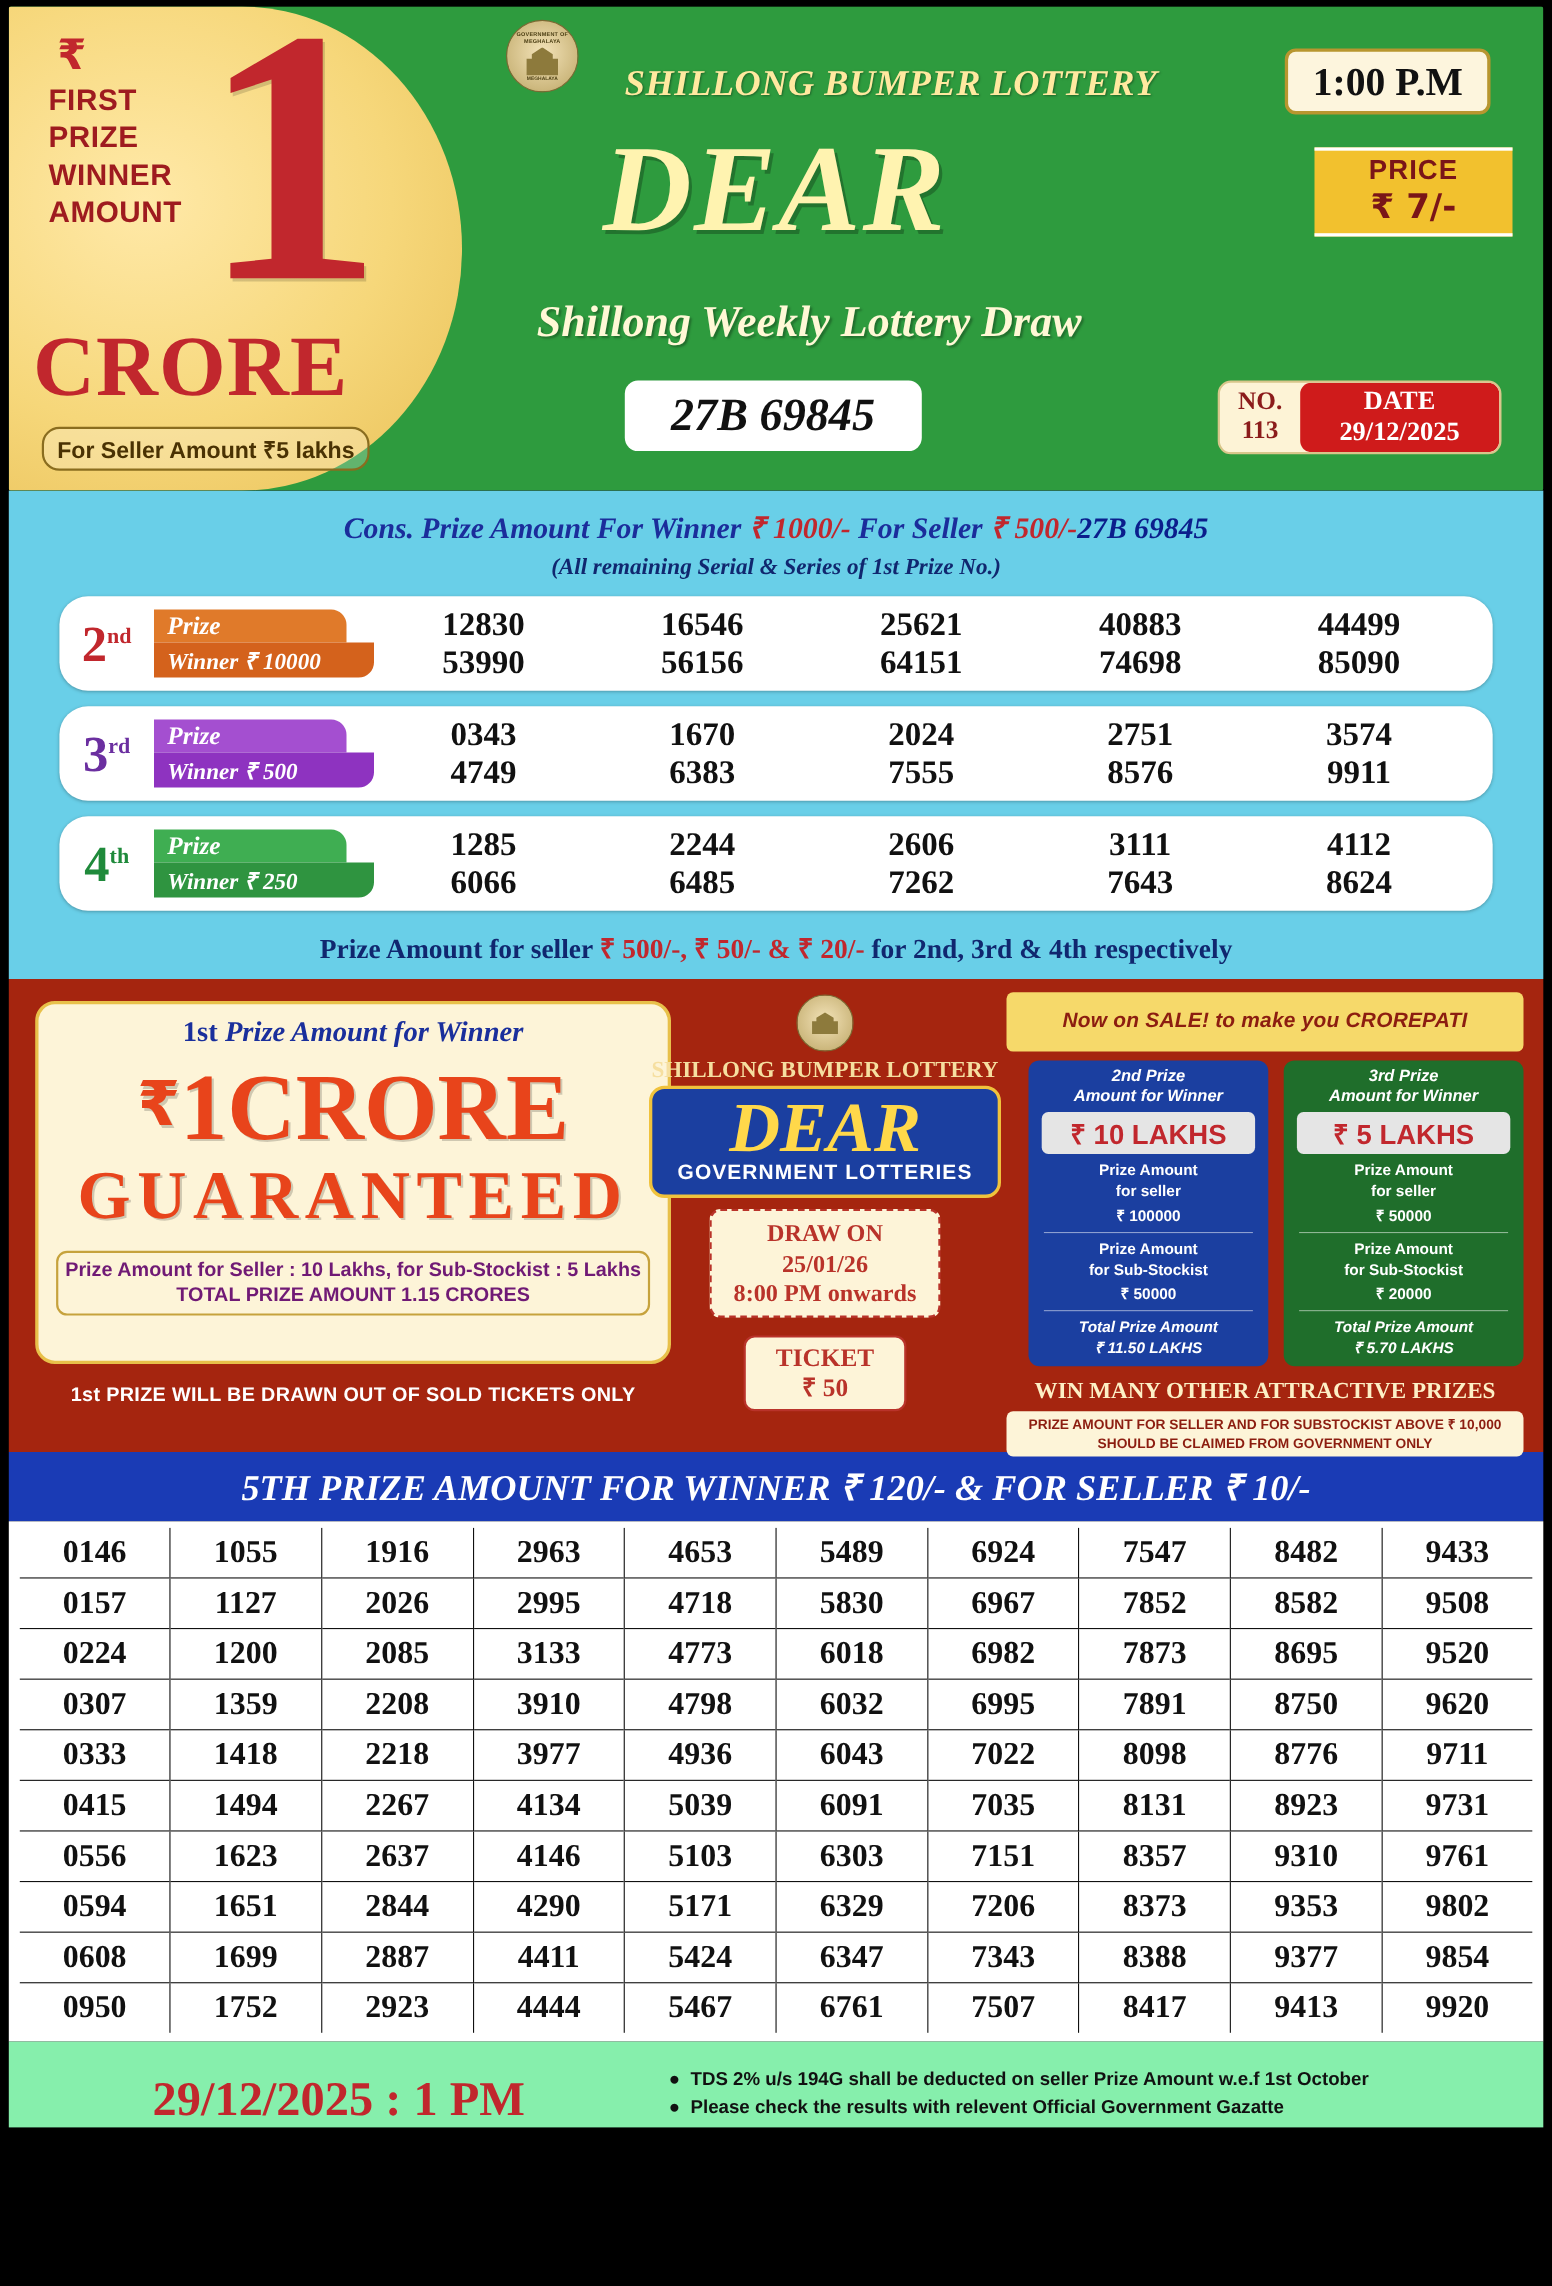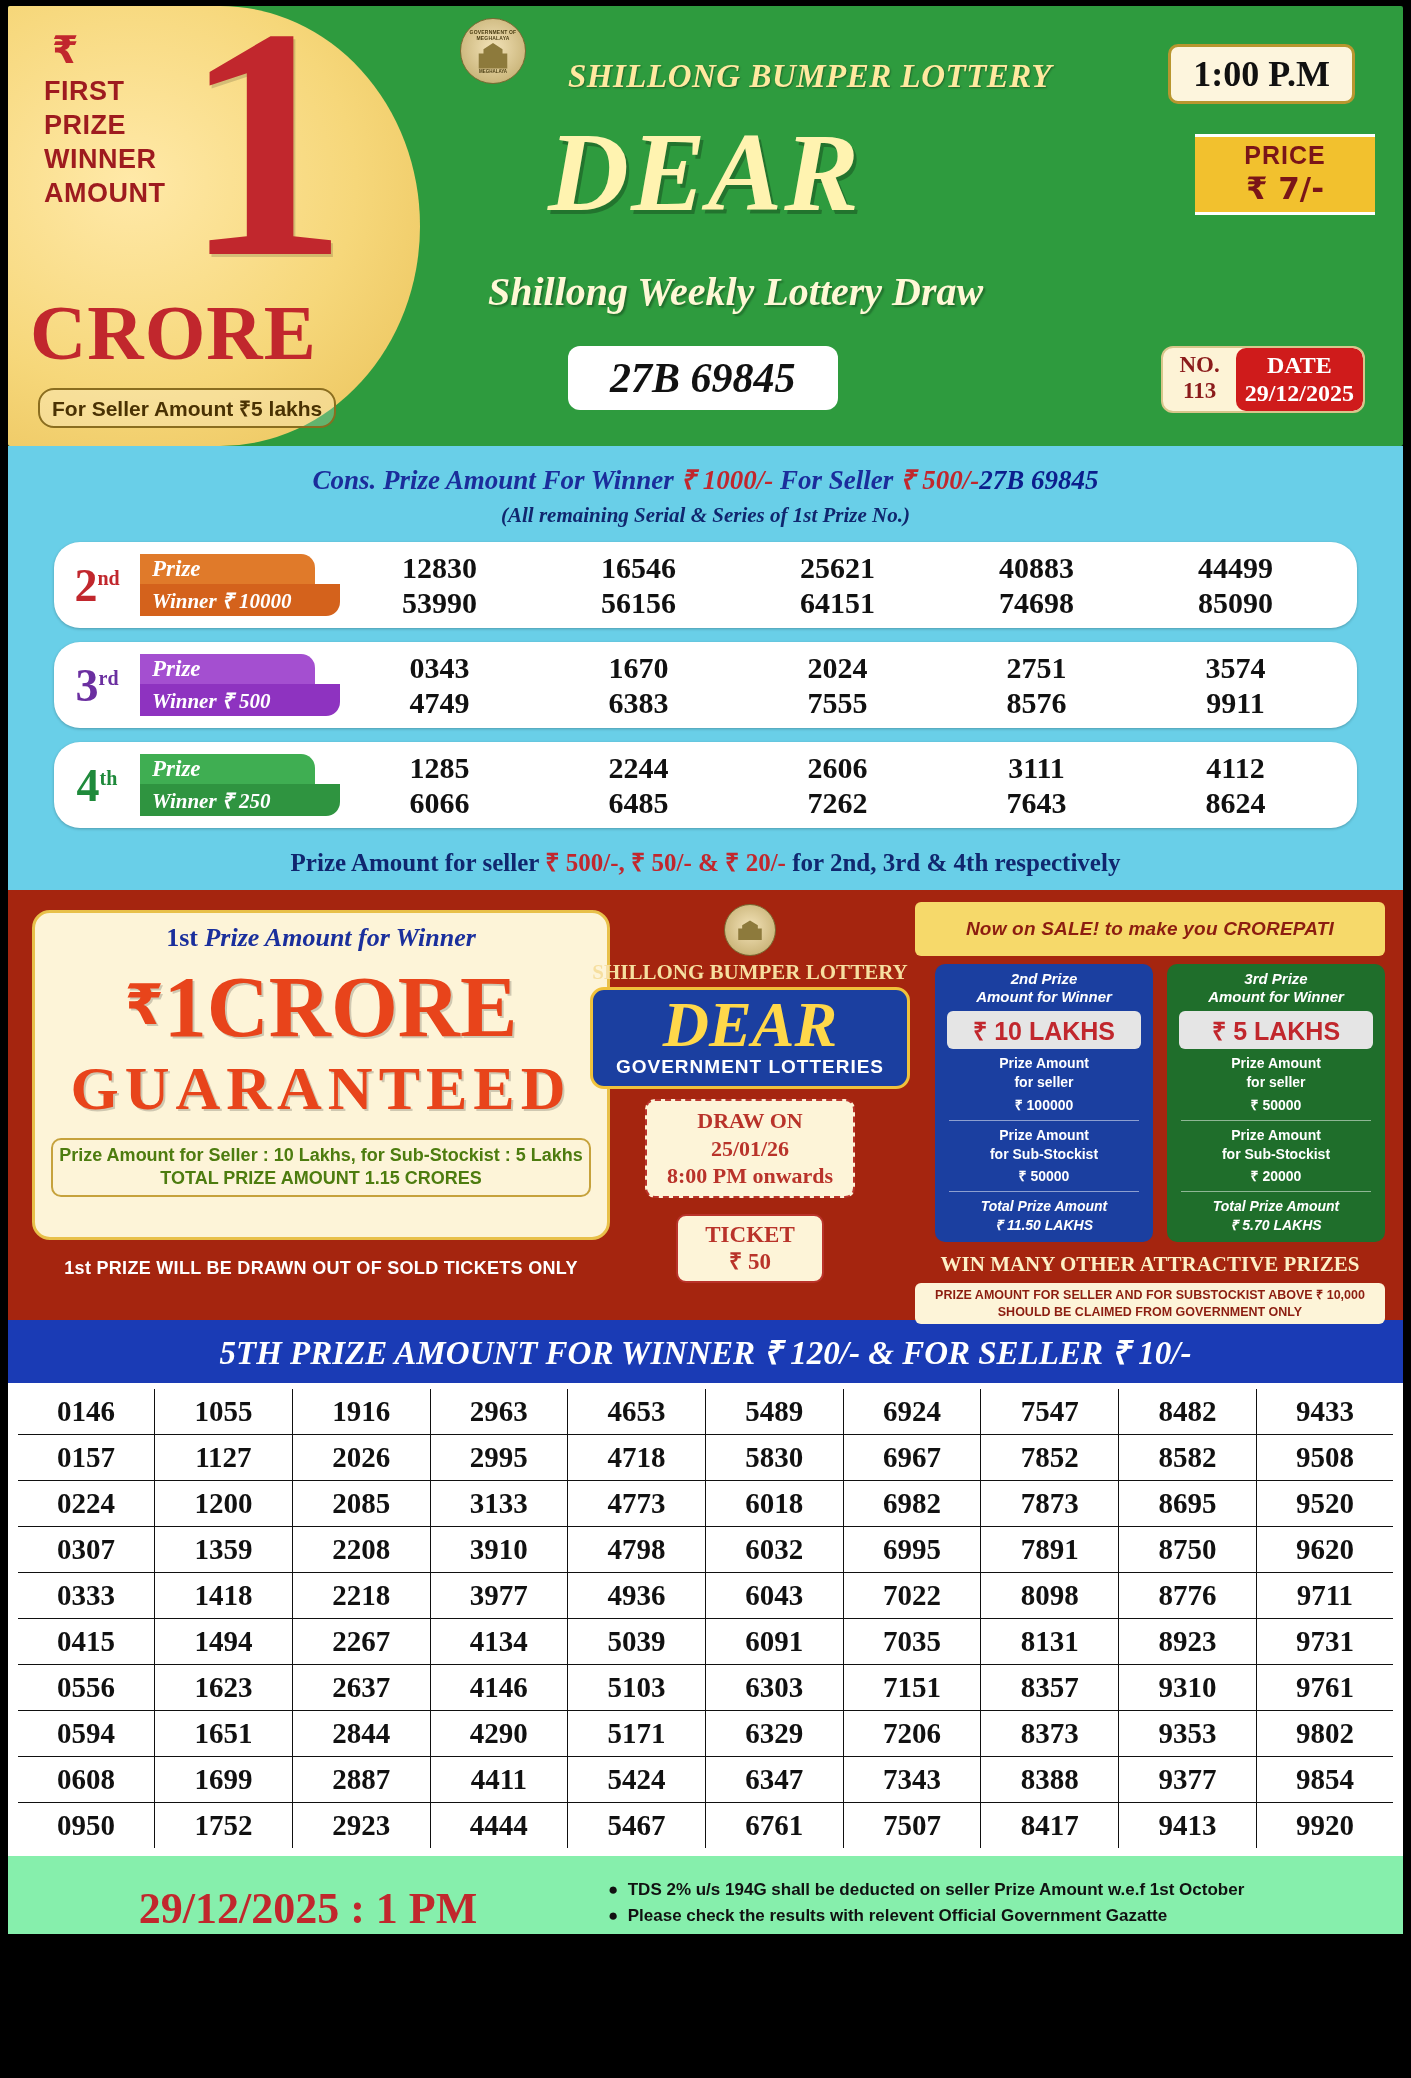--- a/index.html
+++ b/index.html
@@ -130,21 +130,21 @@
     background: #fdf3d6; border-radius: 12px;
     overflow: hidden;
     border: 2px solid #d8c68b;
   }
   .nodate .nobox {
     padding: 4px 16px; text-align: center;
     color: #8b1b1b; font-weight: bold; font-size: 23px; line-height: 1.15;
     font-family: "Liberation Serif", serif;
   }
   .nodate .datebox {
-    background: #cf1b1b; color: #fff; padding: 4px 9px;
+    background: #cf1b1b; color: #fff; padding: 4px 36px;
     text-align: center; font-weight: bold; font-size: 24px; line-height: 1.15;
     border-radius: 10px;
     font-family: "Liberation Serif", serif;
   }
 
   
   .band {
     background: #69cfe8;
     padding: 14px 0 12px 0;
   }
@@ -236,21 +236,21 @@
   }
   .pl-crore .rs { font-size: 56px; font-family:"DejaVu Sans", sans-serif; vertical-align: 12px;}
   .pl-guar {
     font-size: 62px; font-weight: bold; color: #e8441b; letter-spacing: 6px;
     font-family: "Liberation Serif", serif;
     text-shadow: 2px 2px 0 rgba(0,0,0,.18);
   }
   .pl-note {
     margin: 14px 16px 0 16px; border: 2px solid #c6a23c; border-radius: 10px;
     padding: 4px 6px;
-    font-size: 18px; font-weight: bold; color: #4d7c0f; line-height: 1.3;
+    font-size: 18px; font-weight: bold; color: #701a75; line-height: 1.3;
   }
   .pl-sub {
     margin-top: 8px; font-size: 18px; font-weight: bold; color: #fff;
     letter-spacing: .3px;
   }
 
   .promo-mid {
     position: absolute; left: 582px; top: 14px; width: 320px; text-align: center;
   }
   .pm-emblem {

